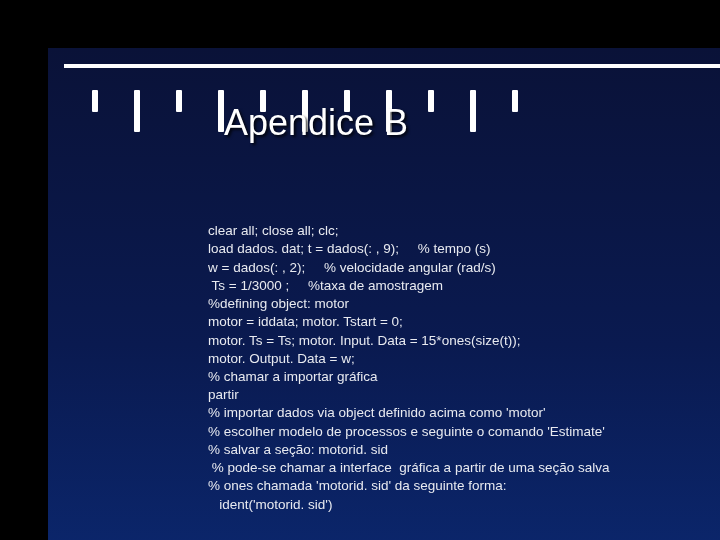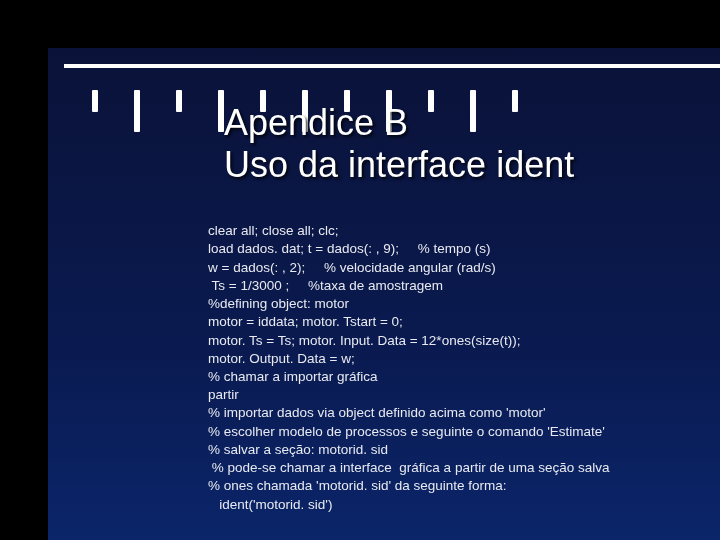--- a/index.html
+++ b/index.html
@@ -85,32 +85,31 @@
     <div class="tick short"></div>
       <div class="tick"></div>
       <div class="tick short"></div>
     <div class="tick"></div>
       <div class="tick short"></div>
   </div>
 
   <div class="title">
     <h1>
       <span>Apendice B</span><br>
-      <span>Uso da interface ident</span>
     </h1>
   </div>
 
   <div class="code-block">
 <span>clear all; close all; clc;</span>
 <span>load dados. dat; t = dados(: , 9);     % tempo (s)</span>
 <span>w = dados(: , 2);     % velocidade angular (rad/s)</span>
 <span> Ts = 1/3000 ;     %taxa de amostragem</span>
 <span>%defining object: motor</span>
 <span>motor = iddata; motor. Tstart = 0;</span>
-<span>motor. Ts = Ts; motor. Input. Data = 12*ones(size(t));</span>
+<span>motor. Ts = Ts; motor. Input. Data = 15*ones(size(t));</span>
 <span>motor. Output. Data = w;</span>
 <span>% chamar a importar gráfica</span>
 <span>partir</span>
 <span>% importar dados via object definido acima como 'motor'</span>
 <span>% escolher modelo de processos e seguinte o comando 'Estimate'</span>
 <span>% salvar a seção: motorid. sid</span>
 <span> % pode-se chamar a interface  gráfica a partir de uma seção salva</span>
 <span>% ones chamada 'motorid. sid' da seguinte forma:</span>
 <span>   ident('motorid. sid')</span>
   </div>

